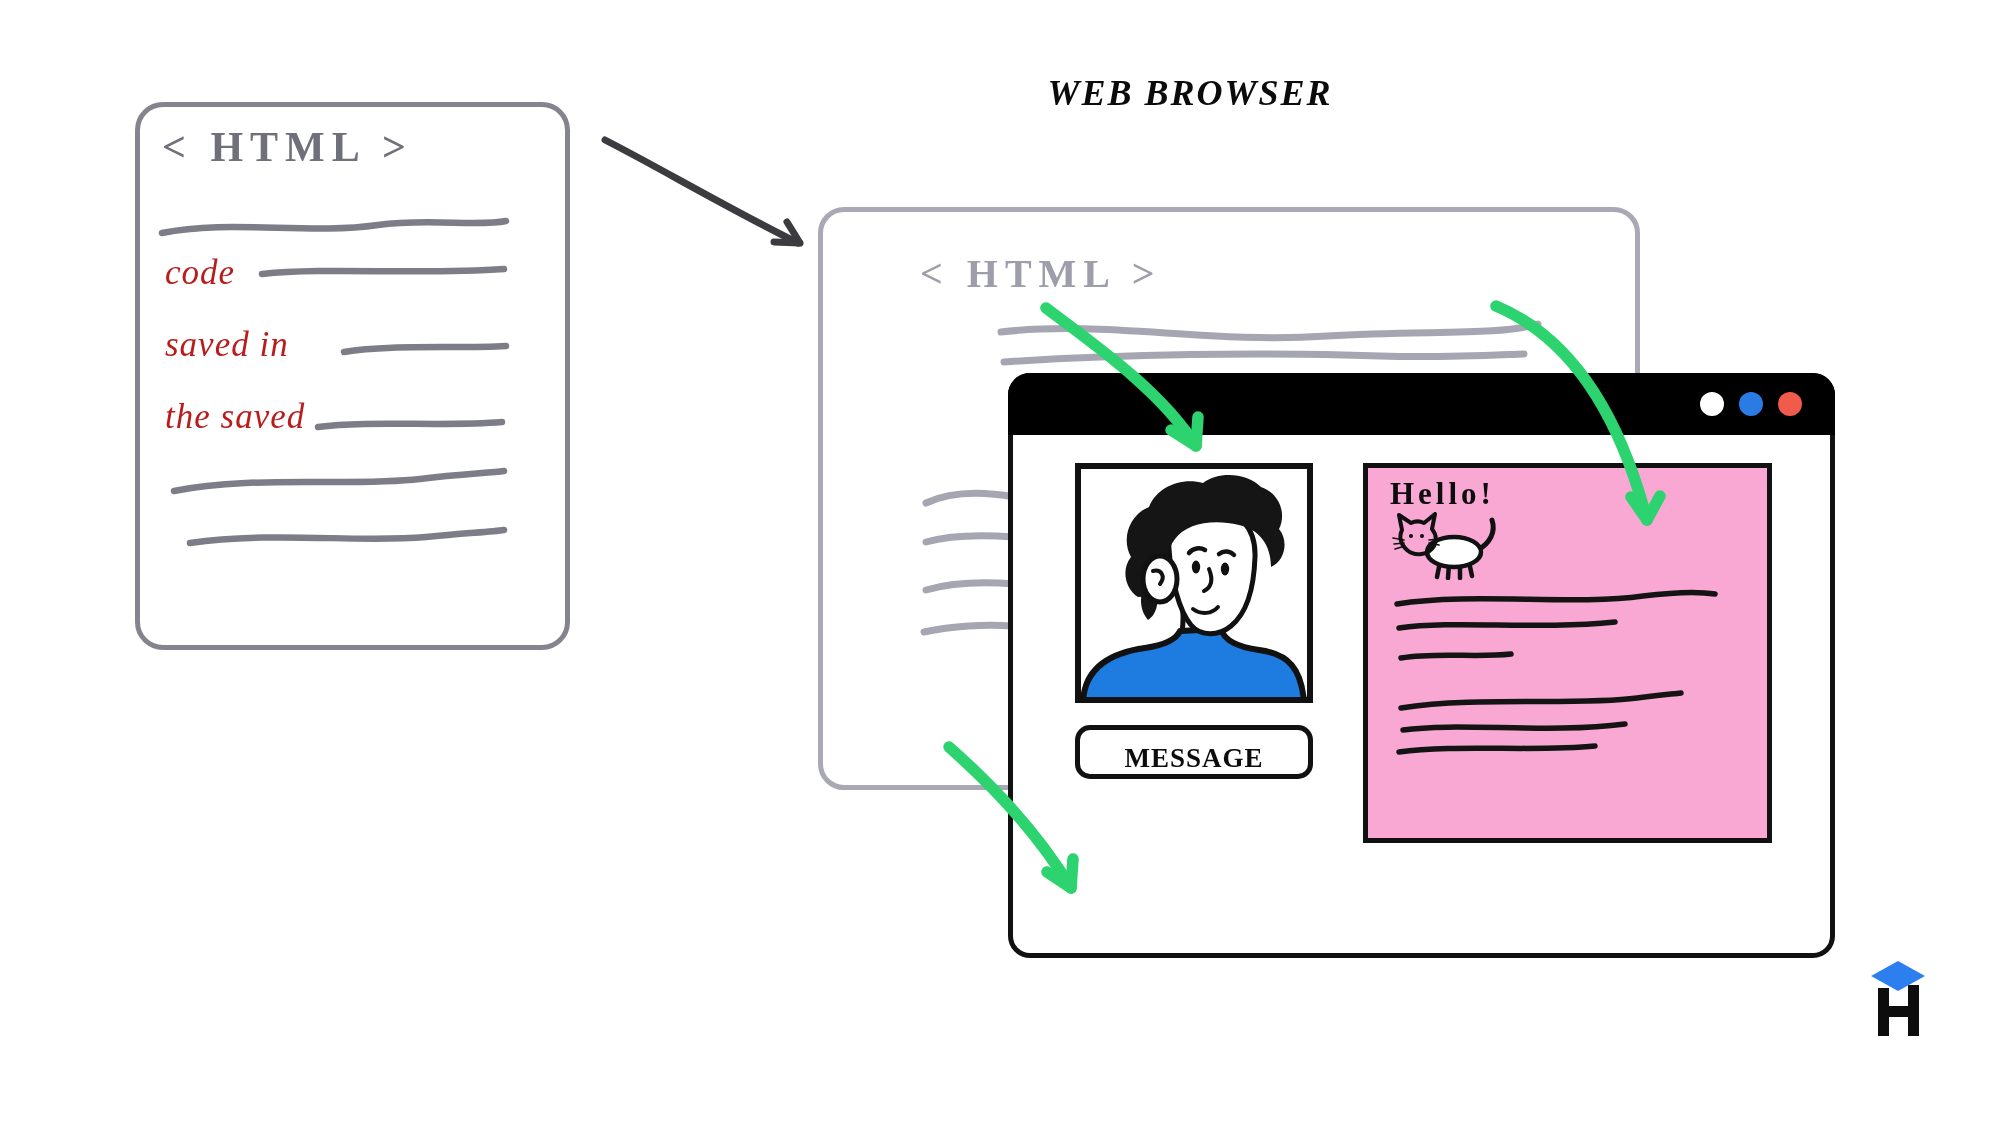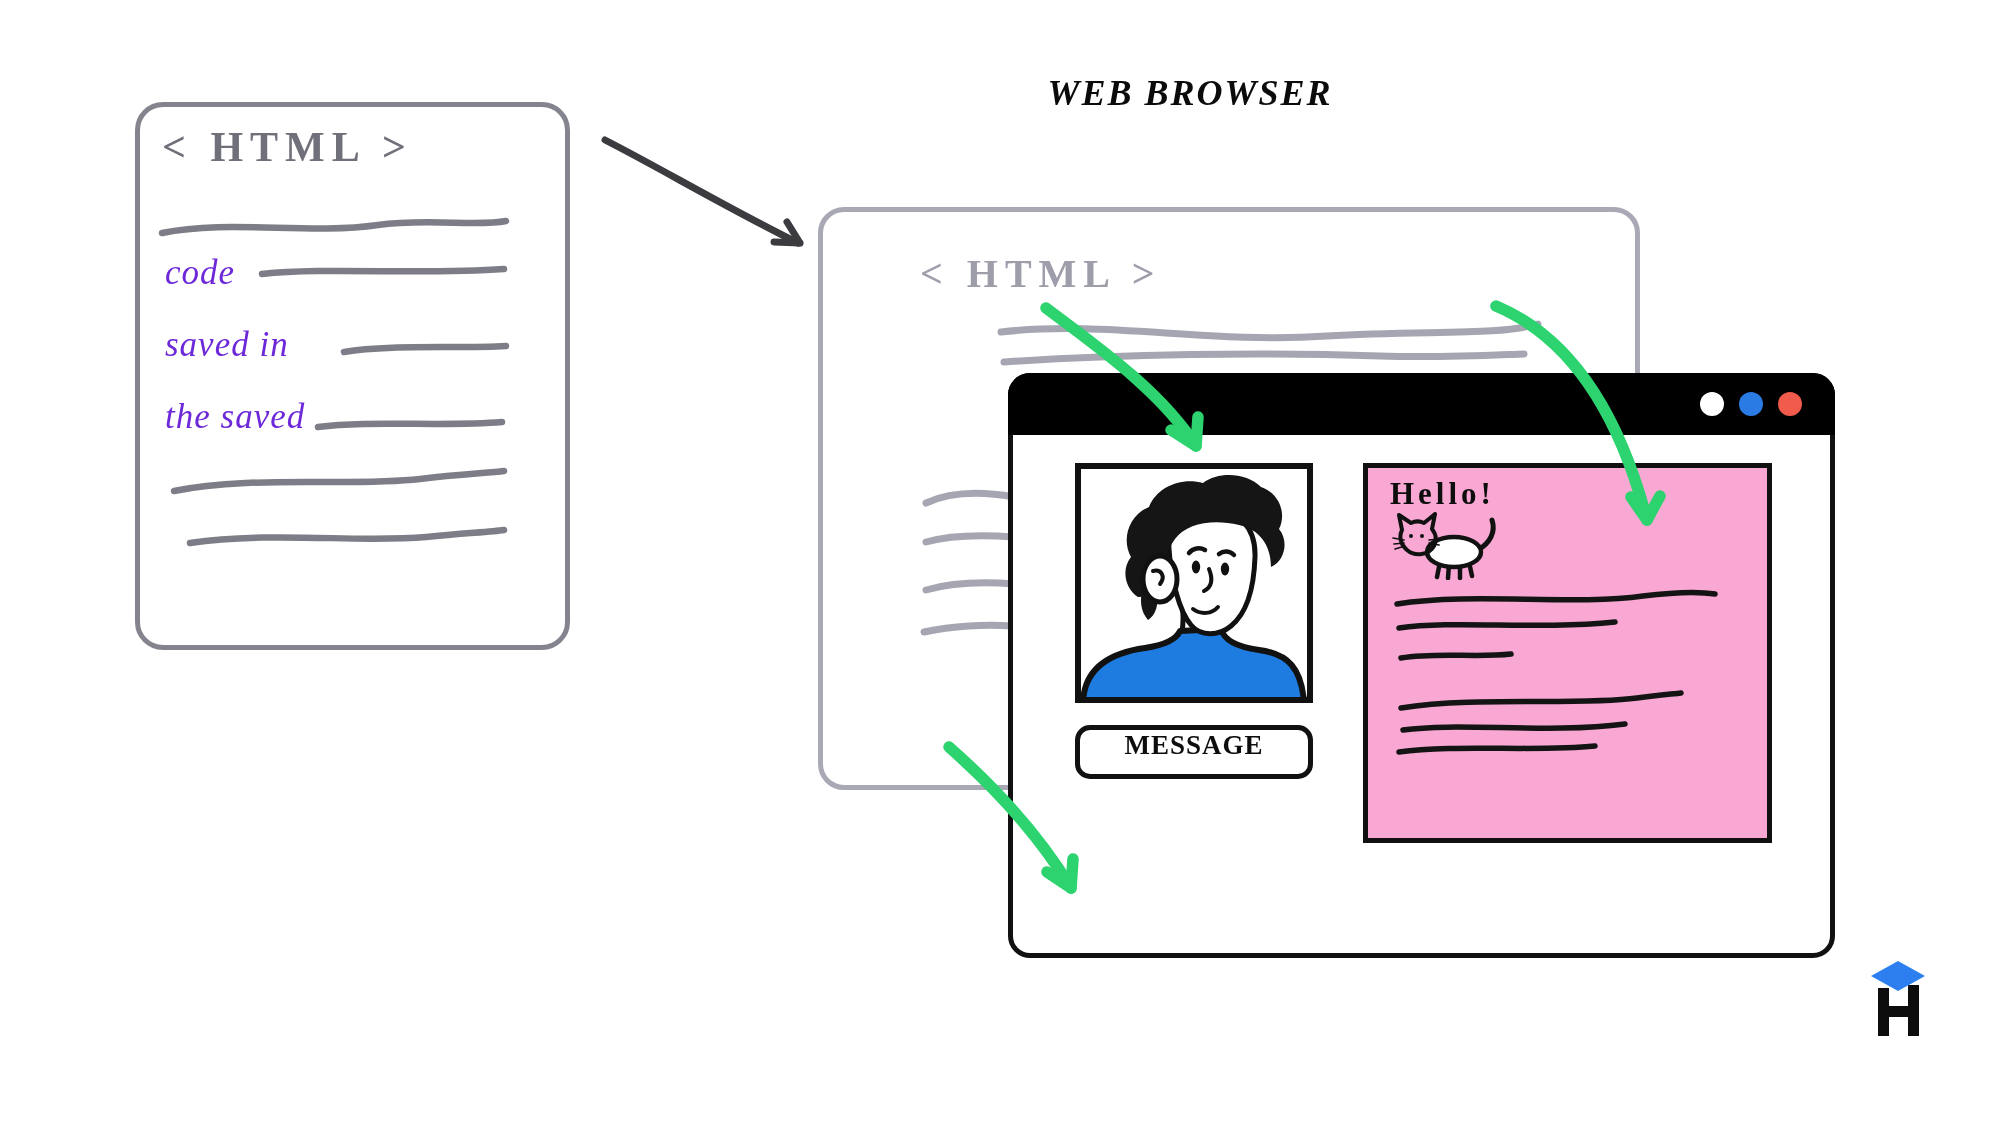--- a/index.html
+++ b/index.html
@@ -9,21 +9,21 @@
   .sq{position:absolute;}
   .sq path{fill:none;stroke-linecap:round;}
   .sq.gray path{stroke:#7d7d88;stroke-width:6.5;}
   .sq.lgray path{stroke:#a6a6b3;stroke-width:7;}
   .sq.dark path{stroke:#141414;stroke-width:5.5;}
 
   
   #code-card{left:135px;top:102px;width:435px;height:548px;box-sizing:border-box;
              border:5px solid #84848f;border-radius:28px;background:#fff;}
   .html-tag{color:#70707b;font-size:42px;font-weight:700;letter-spacing:7px;white-space:nowrap;}
-  .hand{color:#6d28d9;font-size:35px;font-style:italic;font-weight:500;letter-spacing:1px;white-space:nowrap;}
+  .hand{color:#b91c1c;font-size:35px;font-style:italic;font-weight:500;letter-spacing:1px;white-space:nowrap;}
 
   
   #main-title{left:960px;top:72px;width:460px;text-align:center;color:#0b0b0b;
               font-size:36px;font-weight:800;font-style:italic;letter-spacing:2px;white-space:nowrap;}
 
   
   #doc-card{left:818px;top:207px;width:822px;height:583px;box-sizing:border-box;
             border:5px solid #a9a9b5;border-radius:26px;background:#fff;z-index:1;}
   #doc-card .html-tag{color:#9e9eab;font-size:40px;}
 
@@ -34,21 +34,21 @@
             border-radius:22px 22px 0 0;}
   .dot{position:absolute;top:19px;width:24px;height:24px;border-radius:50%;}
 
   #avatar-frame{position:absolute;left:62px;top:85px;width:238px;height:240px;box-sizing:border-box;
                 border:6px solid #111;background:#fff;}
   #hello-panel{position:absolute;left:350px;top:85px;width:409px;height:380px;box-sizing:border-box;
                border:5px solid #111;background:#f9a8d4;}
   .greeting{position:absolute;left:22px;top:8px;color:#0d0d0d;font-size:31px;font-weight:700;
             letter-spacing:4px;white-space:nowrap;}
   .ui-btn{position:absolute;left:62px;width:238px;box-sizing:border-box;border:5px solid #111;
-          border-radius:15px;background:#fff;display:flex;align-items:flex-start;justify-content:center;
+          border-radius:15px;background:#fff;display:flex;align-items:flex-end;justify-content:center;
           color:#0d0d0d;font-weight:800;font-size:27px;letter-spacing:1px;}
   #msg-btn{top:347px;height:54px;}
   #start-btn{top:410px;height:60px;}
 
   #overlay{left:0;top:0;width:2000px;height:1126px;z-index:4;pointer-events:none;}
   #logo{left:1868px;top:952px;width:62px;height:92px;z-index:5;}
 </style>
 </head>
 <body>
 

